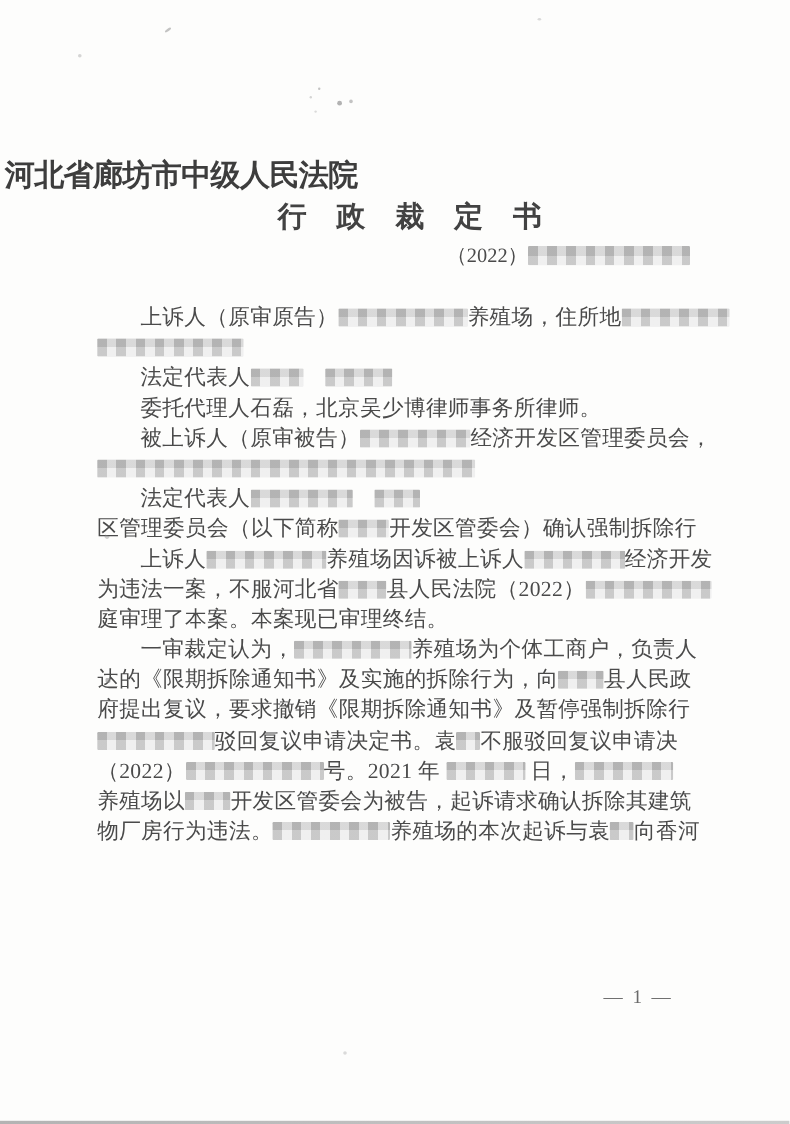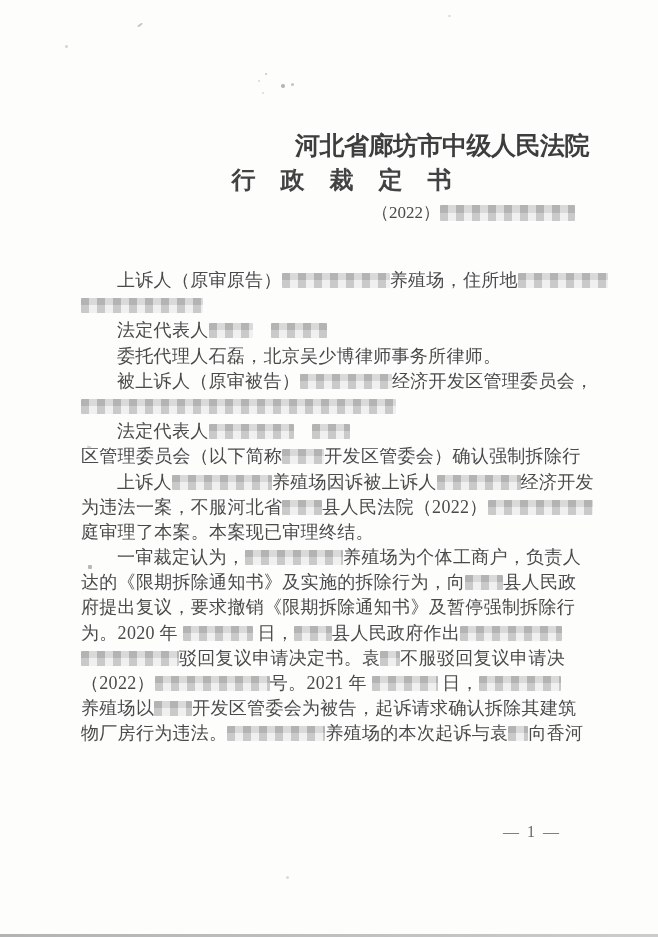--- a/index.html
+++ b/index.html
@@ -5,39 +5,39 @@
   html,body{margin:0;padding:0;}
   body{
     width:658px;height:937px;position:relative;overflow:hidden;
     background:#fdfdfc;
     font-family:"Liberation Serif","DejaVu Serif",serif;
   }
   .page{position:absolute;inset:0;}
 
   
   .court-title{
-    position:absolute;top:129px;left:16px;width:573px;
-    text-align:right;font-size:25px;font-weight:bold;
+    position:absolute;top:129px;left:4px;width:573px;
+    text-align:left;font-size:25px;font-weight:bold;
     color:#3d3d3d;letter-spacing:-0.5px;
   }
   .doc-type{
     position:absolute;top:164px;left:0;width:658px;
     text-align:center;font-size:24px;font-weight:bold;
     color:#424242;letter-spacing:25px;margin-left:25px;
     box-sizing:border-box;
   }
   .case-line{
     position:absolute;top:201px;right:83px;
     font-size:17px;color:#4a4a4a;white-space:nowrap;
   }
   .case-line .redact{height:16px;vertical-align:-3px;}
 
   
   .doc-body{
-    position:absolute;left:81px;top:268px;width:500px;
+    position:absolute;left:81px;top:252px;width:500px;
     font-size:18px;color:#4a4a4a;letter-spacing:0.3px;
   }
   .line{height:25.2px;line-height:25.2px;white-space:nowrap;}
   .line.indent{padding-left:36px;}
 
   
   .redact{
     display:inline-block;height:15px;vertical-align:-2px;
     background-color:#e7e7e7;
     background-image:
@@ -91,21 +91,20 @@
       <div class="line indent"><span>被上诉人（原审被告）</span><span class="redact" style="width: 92px;"></span><span>经济开发区管理委员会，</span></div>
       <div class="line"><span class="redact" style="width: 315px;"></span></div>
       <div class="line indent"><span>法定代表人</span><span class="redact" style="width: 85px;"></span><span>　</span><span class="redact" style="width: 38px;"></span></div>
       <div class="line"><span>区管理委员会（以下简称</span><span class="redact" style="width: 42px;"></span><span>开发区管委会）确认强制拆除行</span></div>
       <div class="line indent"><span>上诉人</span><span class="redact" style="width: 100px;"></span><span>养殖场因诉被上诉人</span><span class="redact" style="width: 84px;"></span><span>经济开发</span></div>
       <div class="line"><span>为违法一案，不服河北省</span><span class="redact" style="width: 40px;"></span><span>县人民法院（2022）</span><span class="redact" style="width: 105px;"></span></div>
       <div class="line"><span>庭审理了本案。本案现已审理终结。</span></div>
       <div class="line indent"><span>一审裁定认为，</span><span class="redact" style="width: 98px;"></span><span>养殖场为个体工商户，负责人</span></div>
       <div class="line"><span>达的《限期拆除通知书》及实施的拆除行为，向</span><span class="redact" style="width: 38px;"></span><span>县人民政</span></div>
       <div class="line"><span>府提出复议，要求撤销《限期拆除通知书》及暂停强制拆除行</span></div>
-      <div class="line"><span>为。2020 年 </span><span class="redact" style="width: 70px;"></span><span> 日，</span><span class="redact" style="width: 38px;"></span><span>县人民政府作出</span><span class="redact" style="width: 102px;"></span></div>
       <div class="line"><span class="redact" style="width: 98px;"></span><span>驳回复议申请决定书。袁</span><span class="redact" style="width: 20px;"></span><span>不服驳回复议申请决</span></div>
       <div class="line"><span>（2022）</span><span class="redact" style="width: 115px;"></span><span>号。2021 年 </span><span class="redact" style="width: 66px;"></span><span> 日，</span><span class="redact" style="width: 82px;"></span></div>
       <div class="line"><span>养殖场以</span><span class="redact" style="width: 38px;"></span><span>开发区管委会为被告，起诉请求确认拆除其建筑</span></div>
       <div class="line"><span>物厂房行为违法。</span><span class="redact" style="width: 98px;"></span><span>养殖场的本次起诉与袁</span><span class="redact" style="width: 20px;"></span><span>向香河</span></div>
     </div>
 
   <div class="page-number">— 1 —</div>
 
   <span class="speck s1"></span>
   <span class="speck s2"></span>

